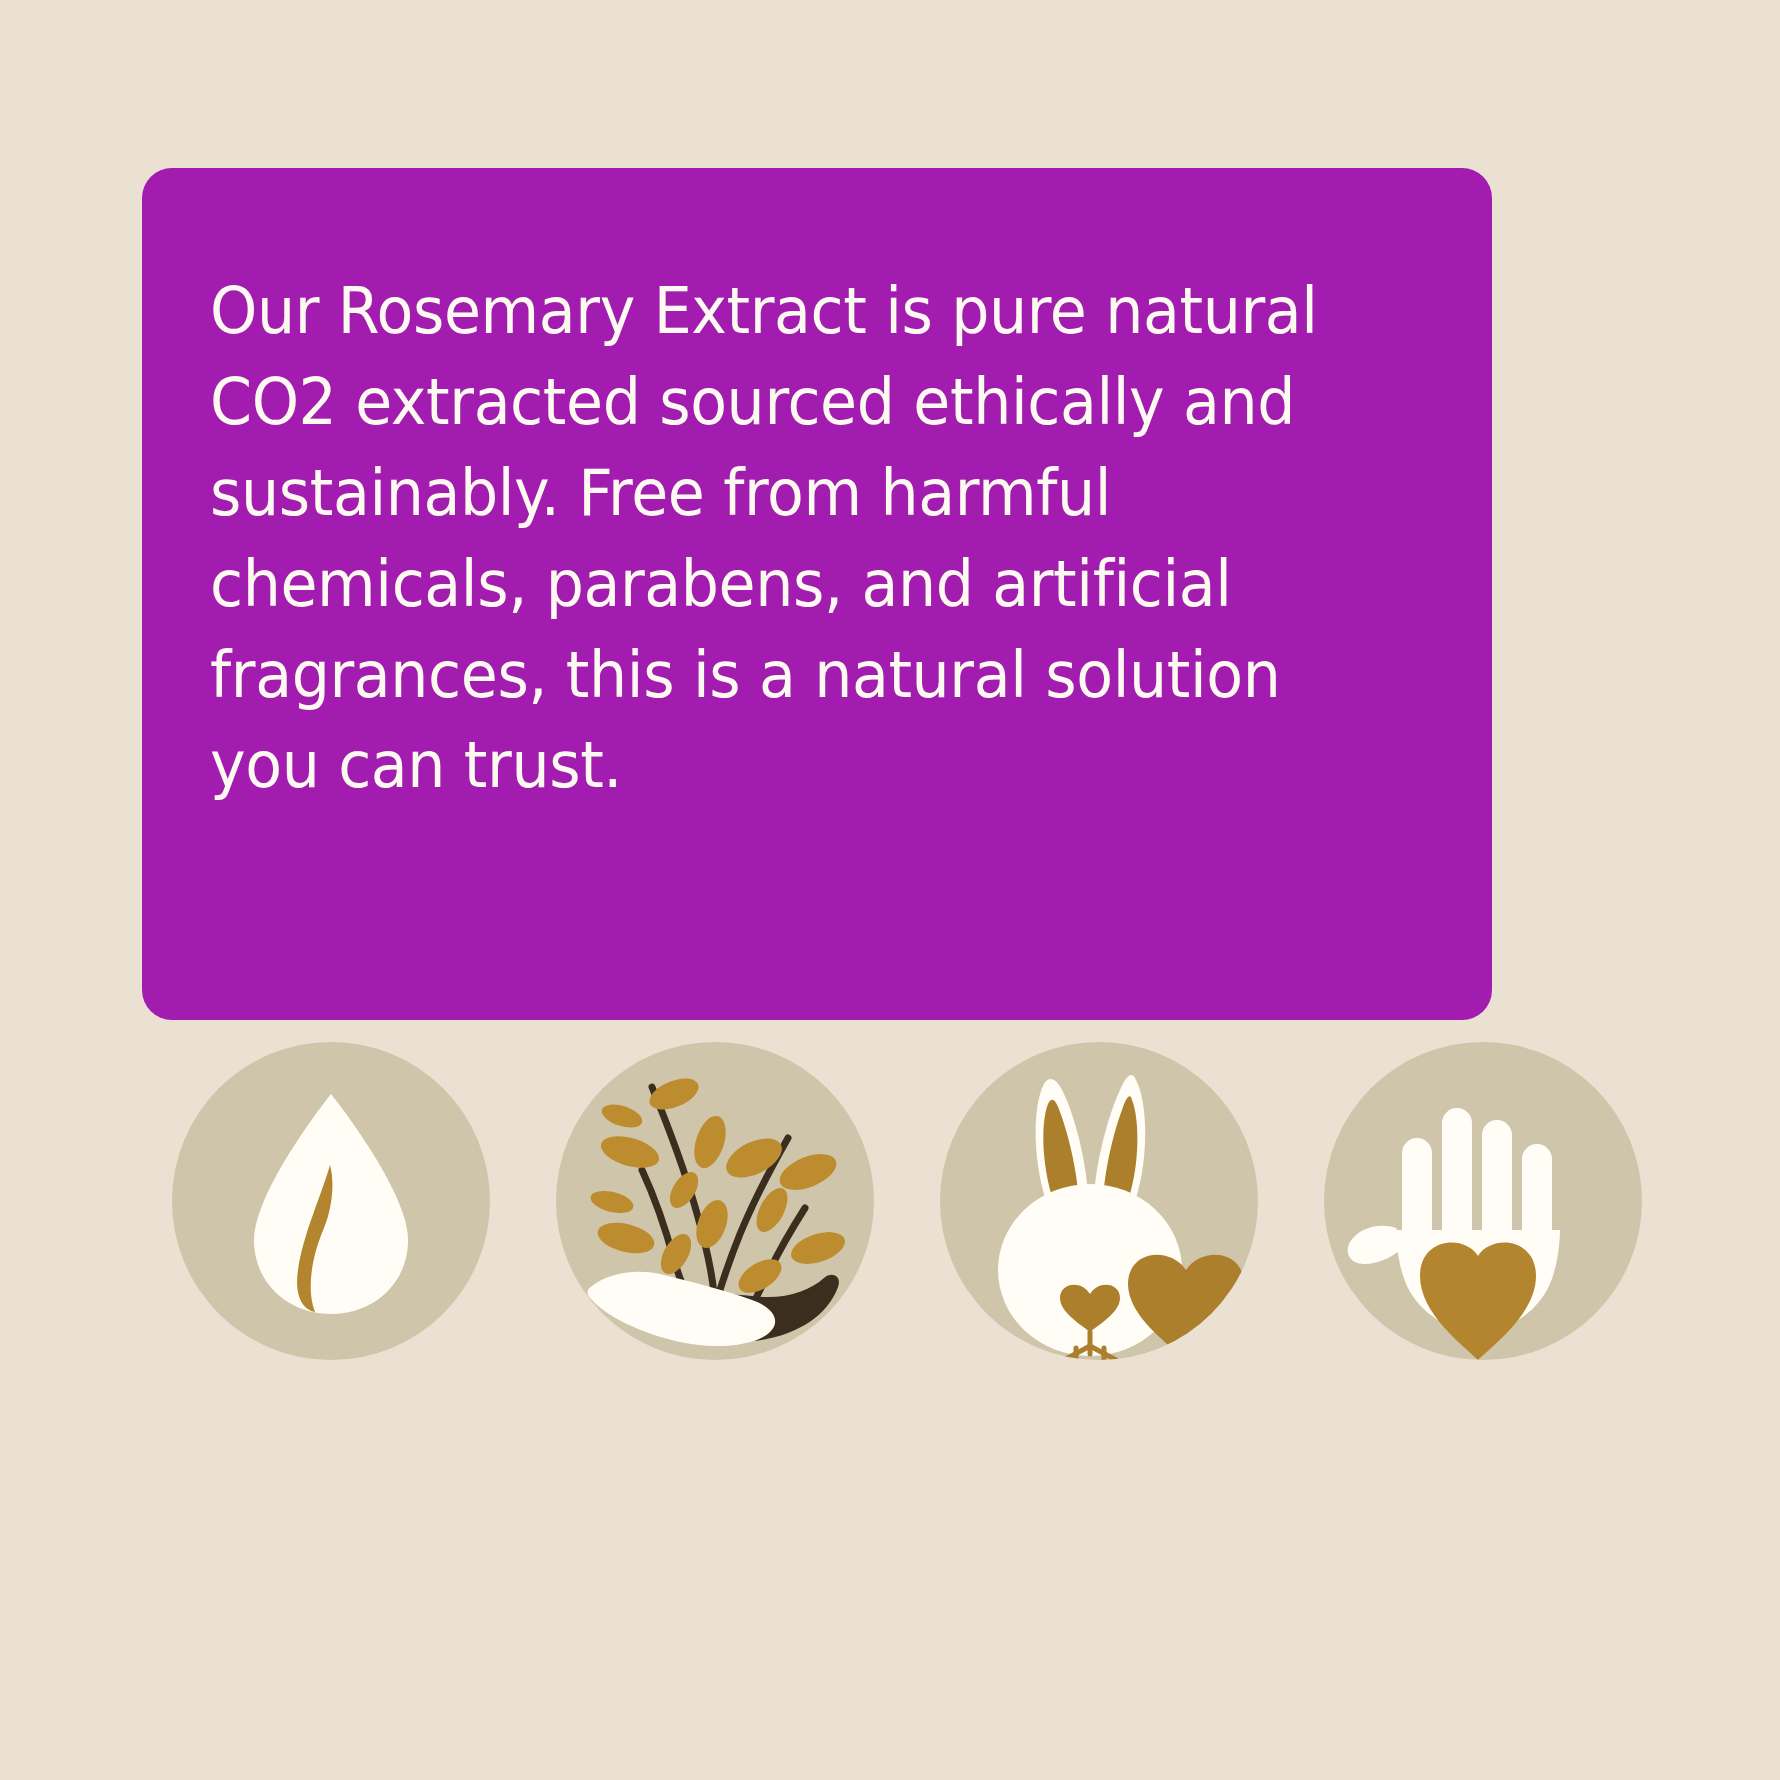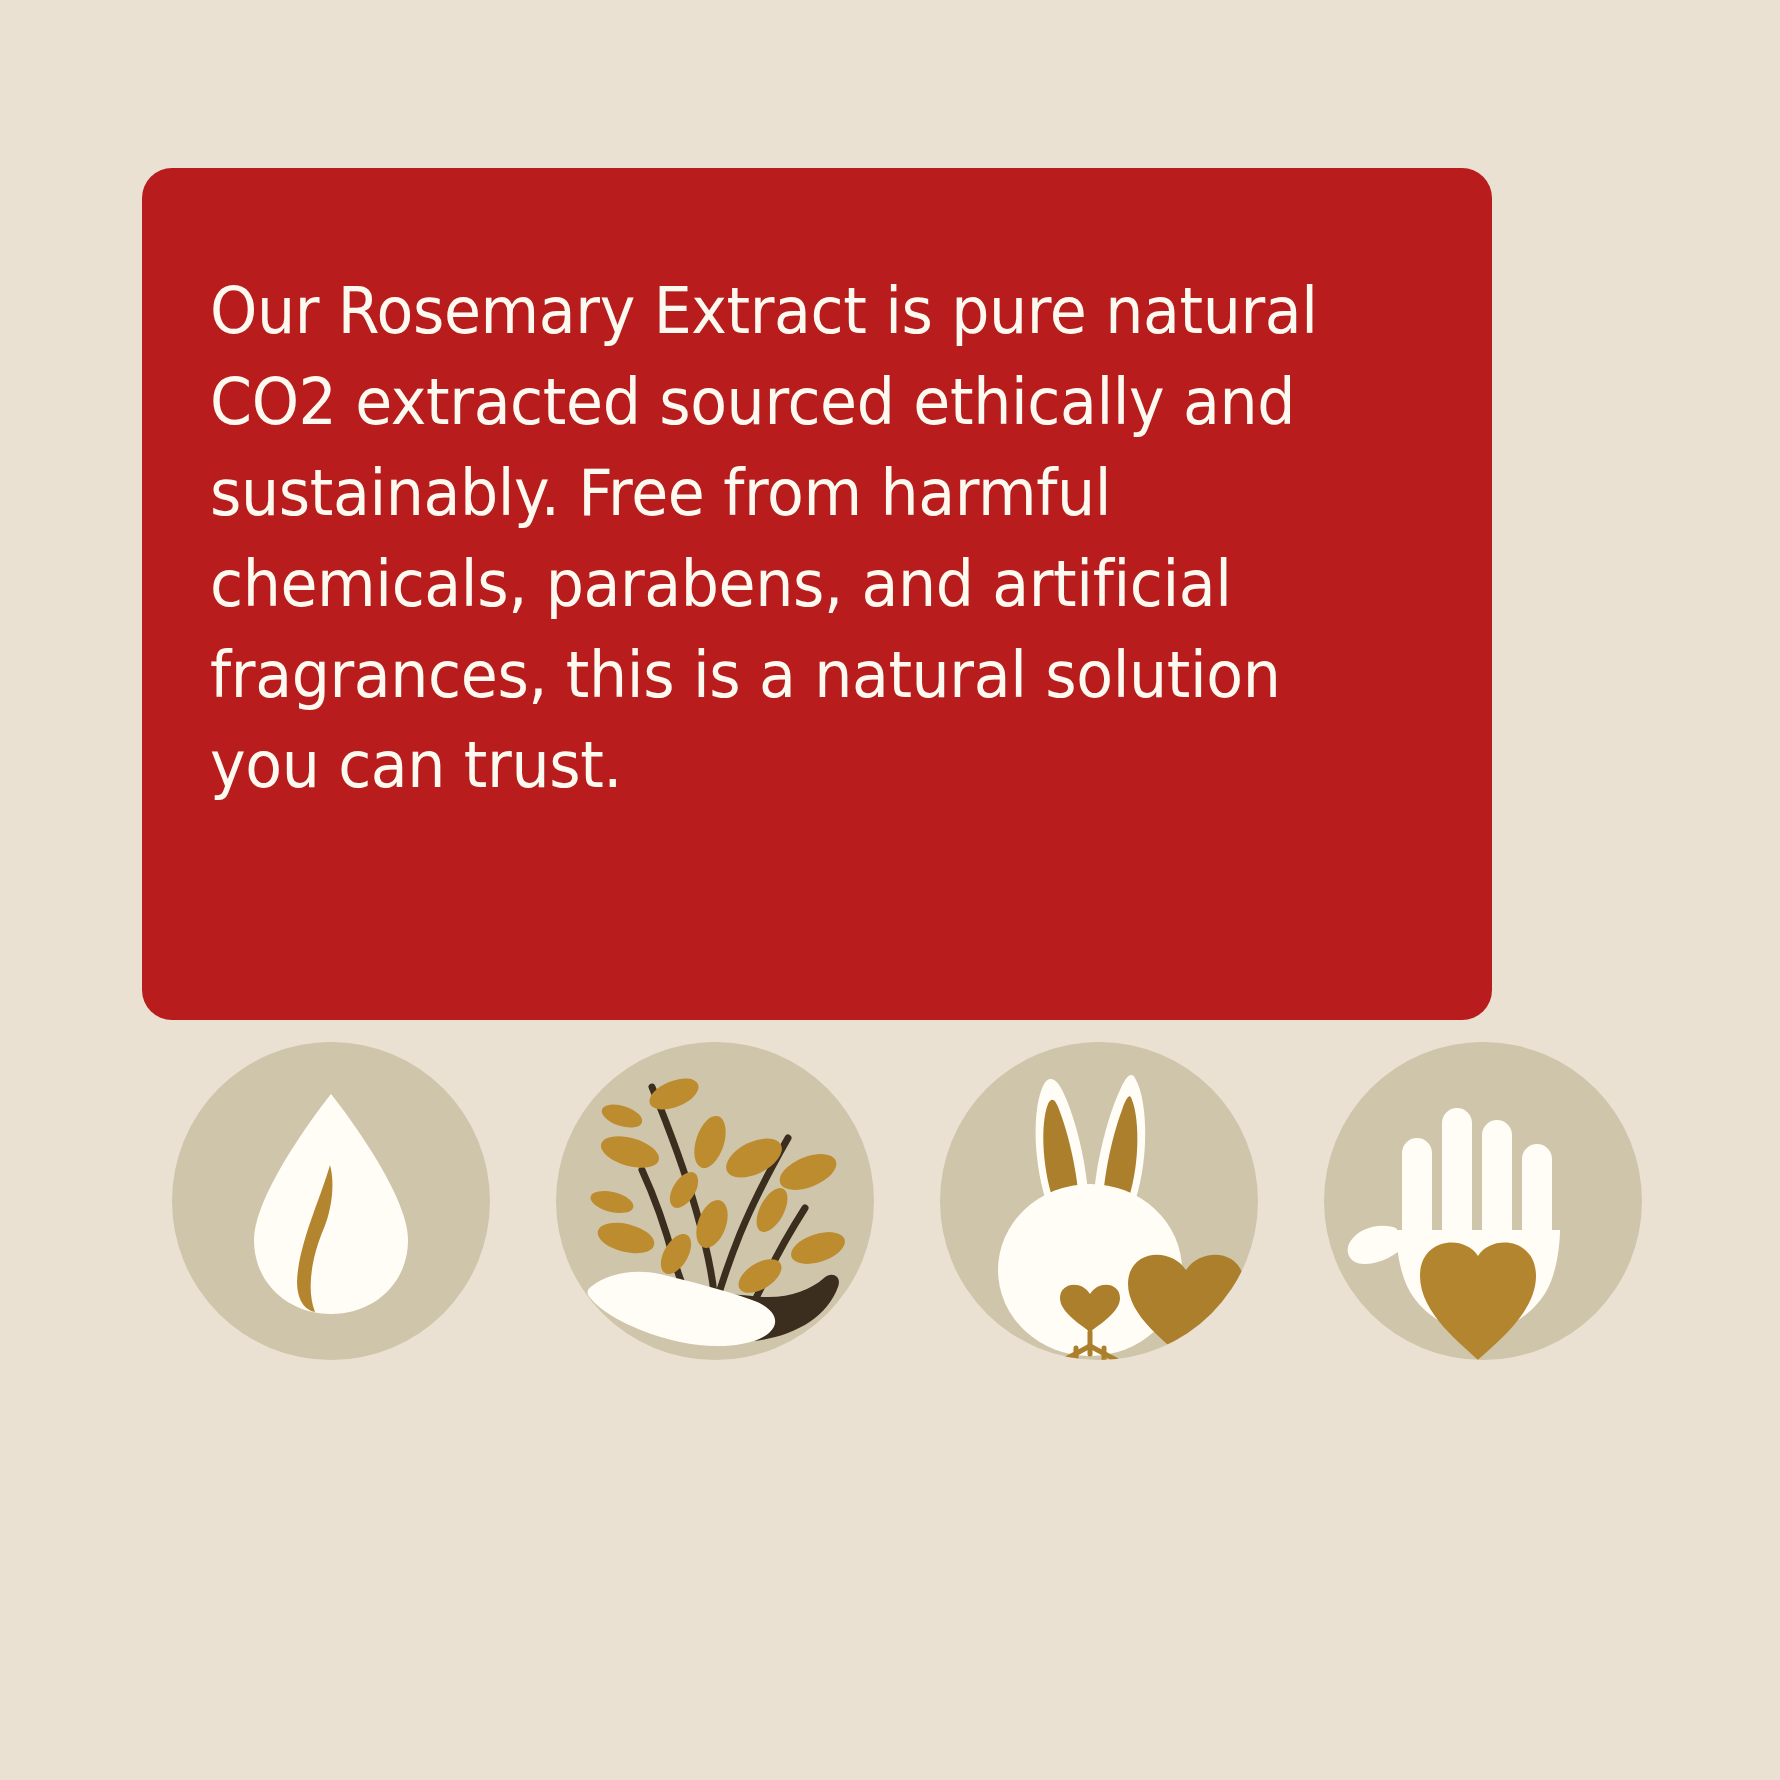--- a/index.html
+++ b/index.html
@@ -21,21 +21,21 @@
     background: #EBE1D3;
   }
 
   
   .statement-card {
     position: absolute;
     left: 142px;
     top: 168px;
     width: 1350px;
     height: 852px;
-    background: #b91c1c;
+    background: #a21caf;
     border-radius: 30px;
     box-sizing: border-box;
     padding: 98px 62px 12px 68px;
   }
 
   .statement-text {
     margin: 0;
     color: #FCFAF0;
     font-family: "DejaVu Sans", sans-serif;
     font-size: 64px;

